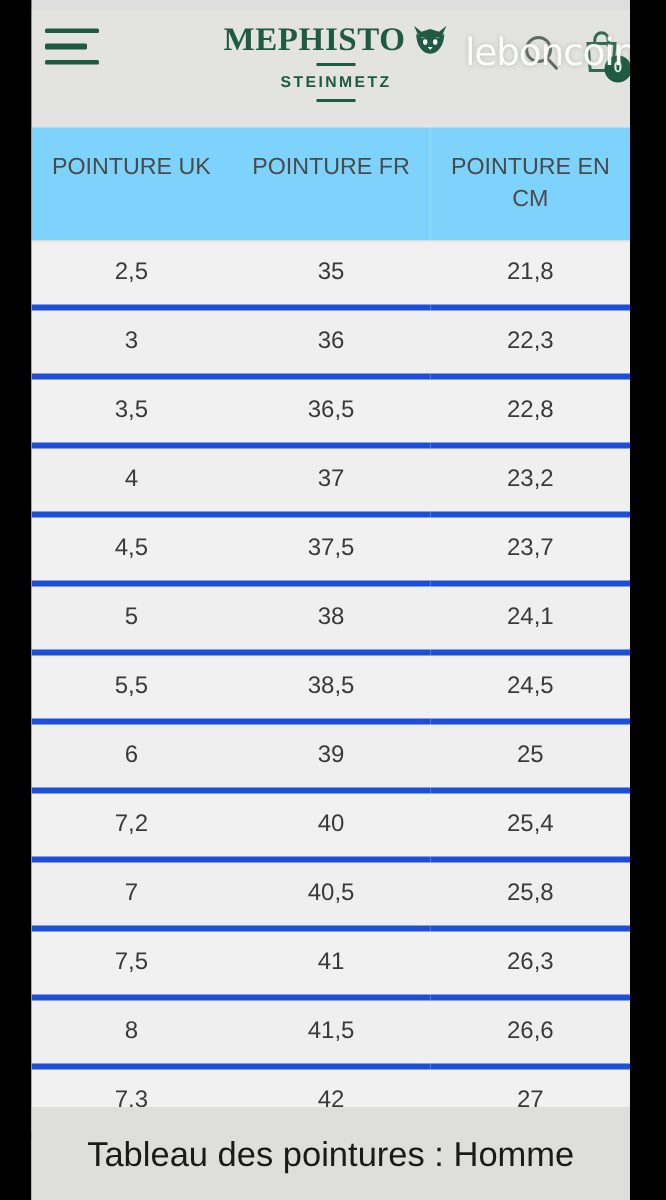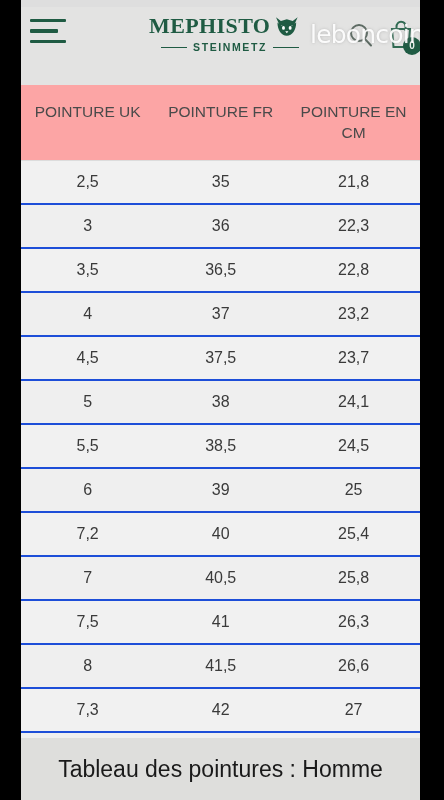--- a/index.html
+++ b/index.html
@@ -90,23 +90,24 @@
     font-weight: 700;
     font-size: 22px;
     letter-spacing: .4px;
     color: #1f5b43;
     line-height: 1;
   }
   .brand-mark { display: block; }
   .brand-sub {
     display: flex;
     align-items: center;
-    justify-content: flex-end;
+    justify-content: space-between;
     gap: 6px;
     margin-top: 5px;
+    flex-direction: column;
   }
   .brand-sub .rule {
     height: 1.5px;
     width: 26px;
     background: #1f5b43;
   }
   .brand-sub-text {
     font-size: 10.5px;
     font-weight: 700;
     letter-spacing: 1.6px;
@@ -177,28 +178,28 @@
   }
   .size-table th {
     font-size: 15.5px;
     font-weight: 400;
     color: #4a4a4a;
     padding: 17px 4px 16px;
     text-align: center;
     vertical-align: top;
     line-height: 1.35;
     border-bottom: 1.5px solid #dcdcdc;
-    background: #fca5a5;
+    background: #7dd3fc;
   }
   .size-table td {
     font-size: 16px;
     color: #3a3a3a;
     text-align: center;
     padding: 12px 4px;
-    border-bottom: 2px solid #1d4ed8;
+    border-bottom: 4px solid #1d4ed8;
     background: #f1f1f1;
   }
   .size-table tbody tr:nth-child(even) td { background: #efefef; }
   .size-table tbody tr:last-child td { border-bottom: 1px solid #e3e3e3; }
 
   .col-uk { width: 33.4%; }
   .col-fr { width: 33.3%; }
   .col-cm { width: 33.3%; }
 
   

